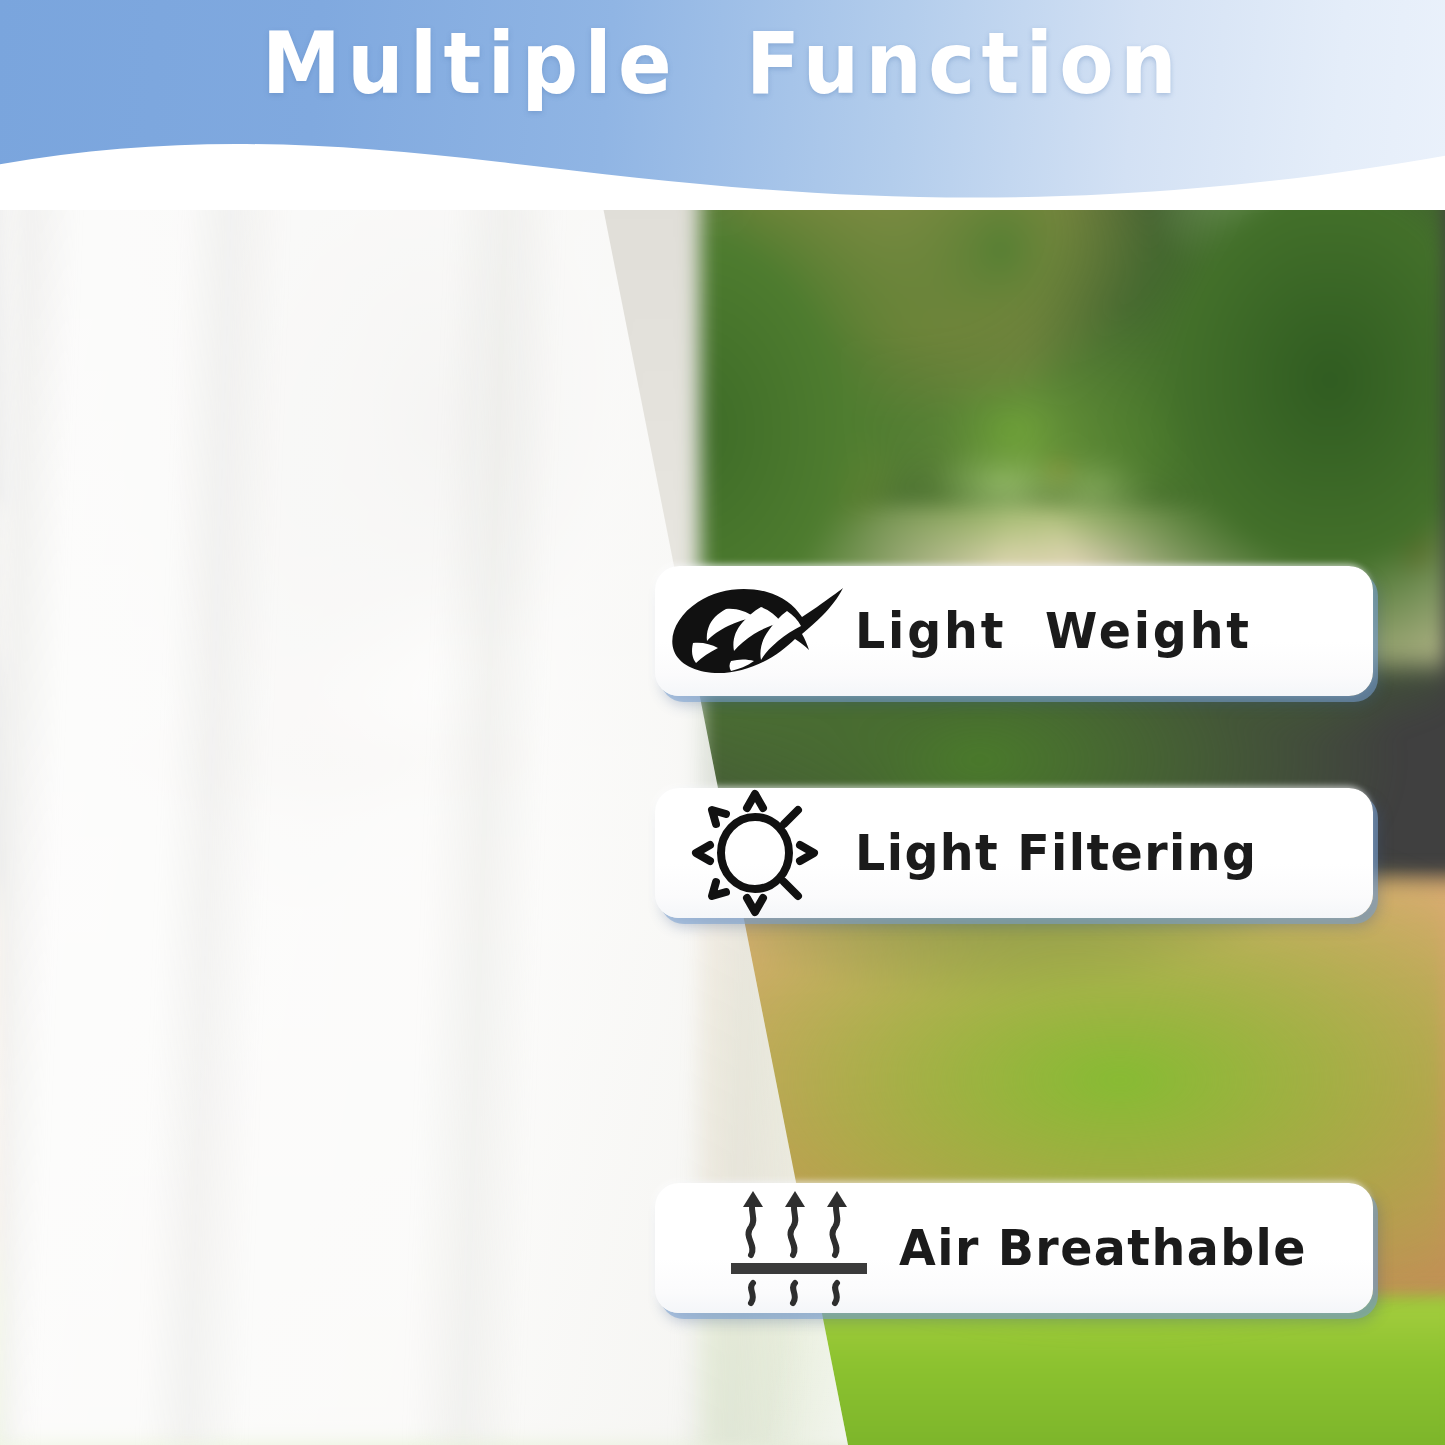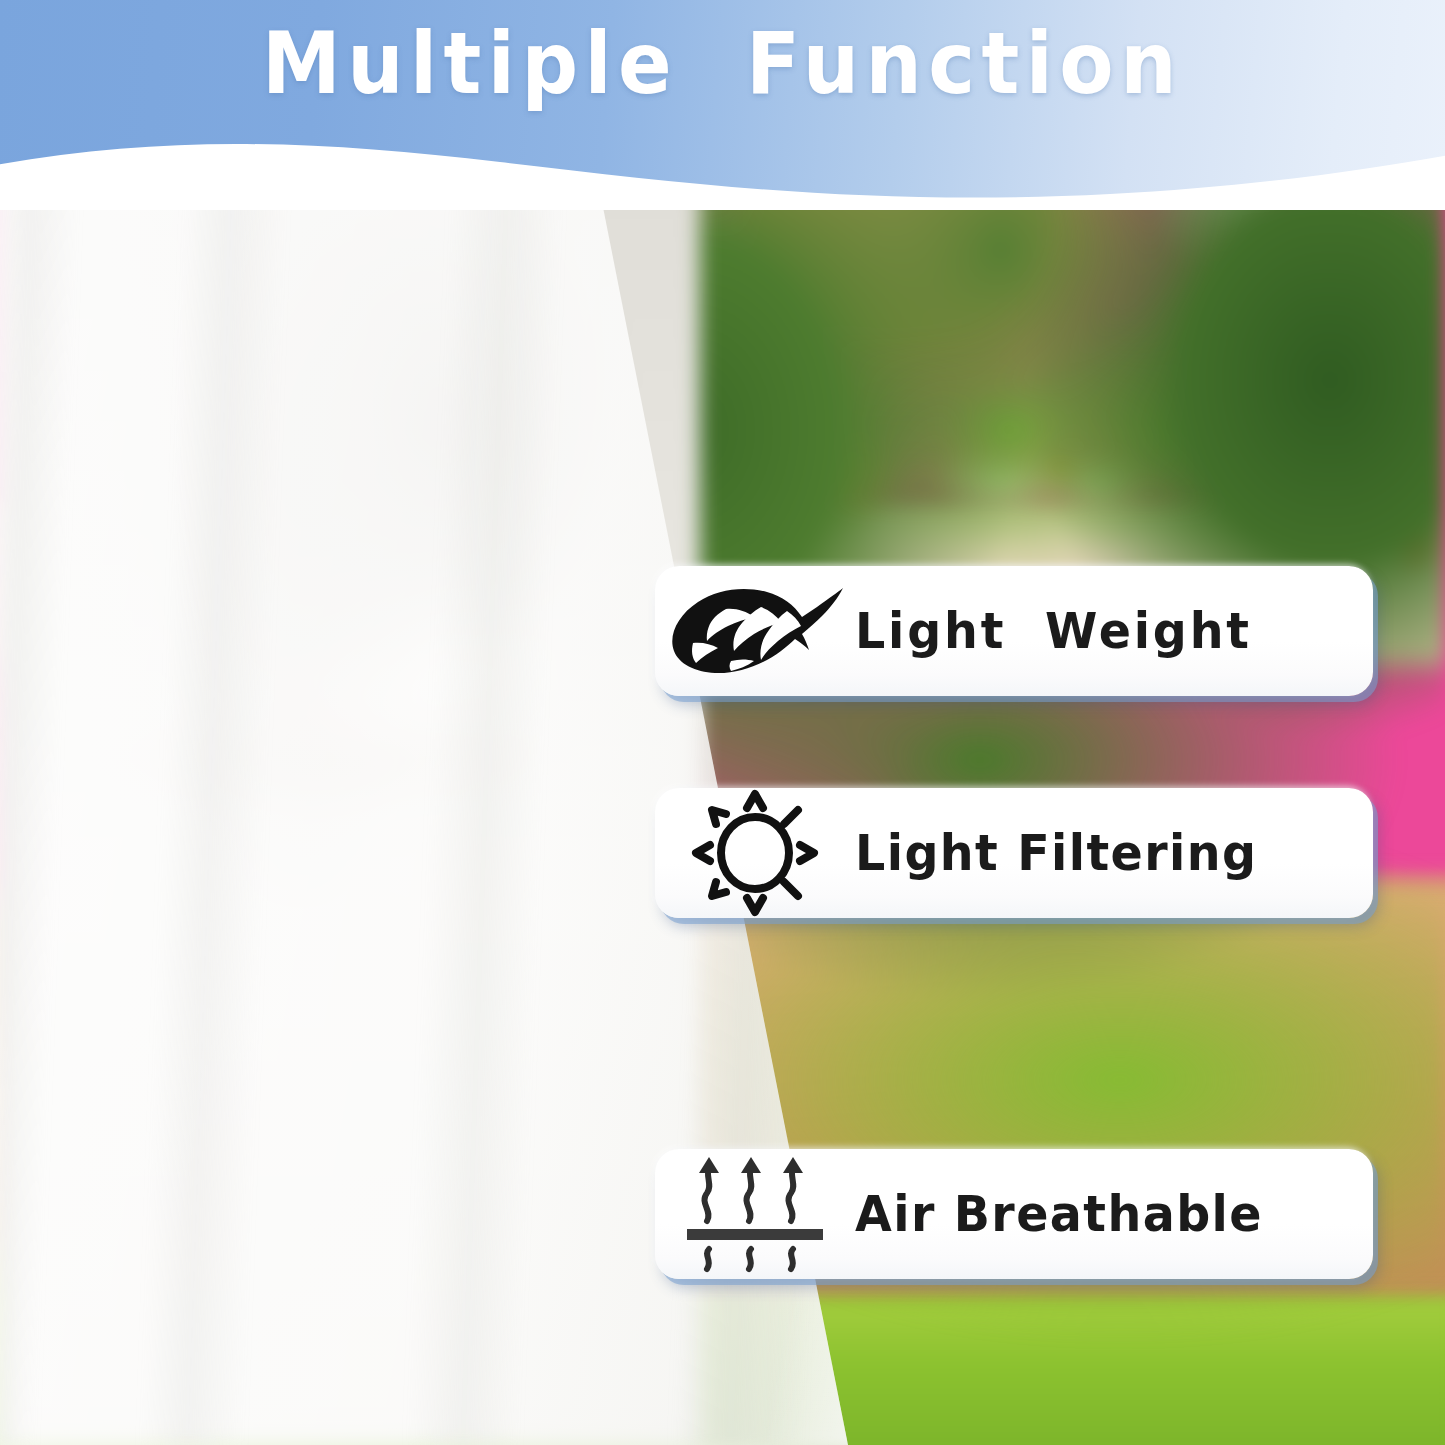--- a/index.html
+++ b/index.html
@@ -6,21 +6,21 @@
     margin: 0;
     padding: 0;
     background: #ffffff;
   }
   #page {
     position: relative;
     width: 1445px;
     height: 1445px;
     overflow: hidden;
     font-family: "DejaVu Sans", "Liberation Sans", sans-serif;
-    background: #ec4899;
+    background: #404040;
   }
 
   
   .photo {
     position: absolute;
     left: 0; top: 0;
     width: 1445px;
     height: 1445px;
     overflow: hidden;
   }
@@ -225,21 +225,21 @@
       5px 6px 0 0 rgba(120,160,210,0.55),
       7px 9px 14px 0 rgba(60,90,140,0.30),
       -2px -2px 6px 0 rgba(255,255,255,0.65);
     display: flex;
     align-items: center;
     overflow: hidden;
   }
   .card-1 { top: 566px; }
   .card-2 { top: 788px; }
   .card-3 { top: 985px; }
-  .card-4 { top: 1149px; }
+  .card-4 { top: 1183px; justify-content: center; }
 
   .card-icon {
     width: 200px;
     min-width: 200px;
     height: 130px;
     display: flex;
     align-items: center;
     justify-content: center;
   }
   .card-icon svg { display: block; }

